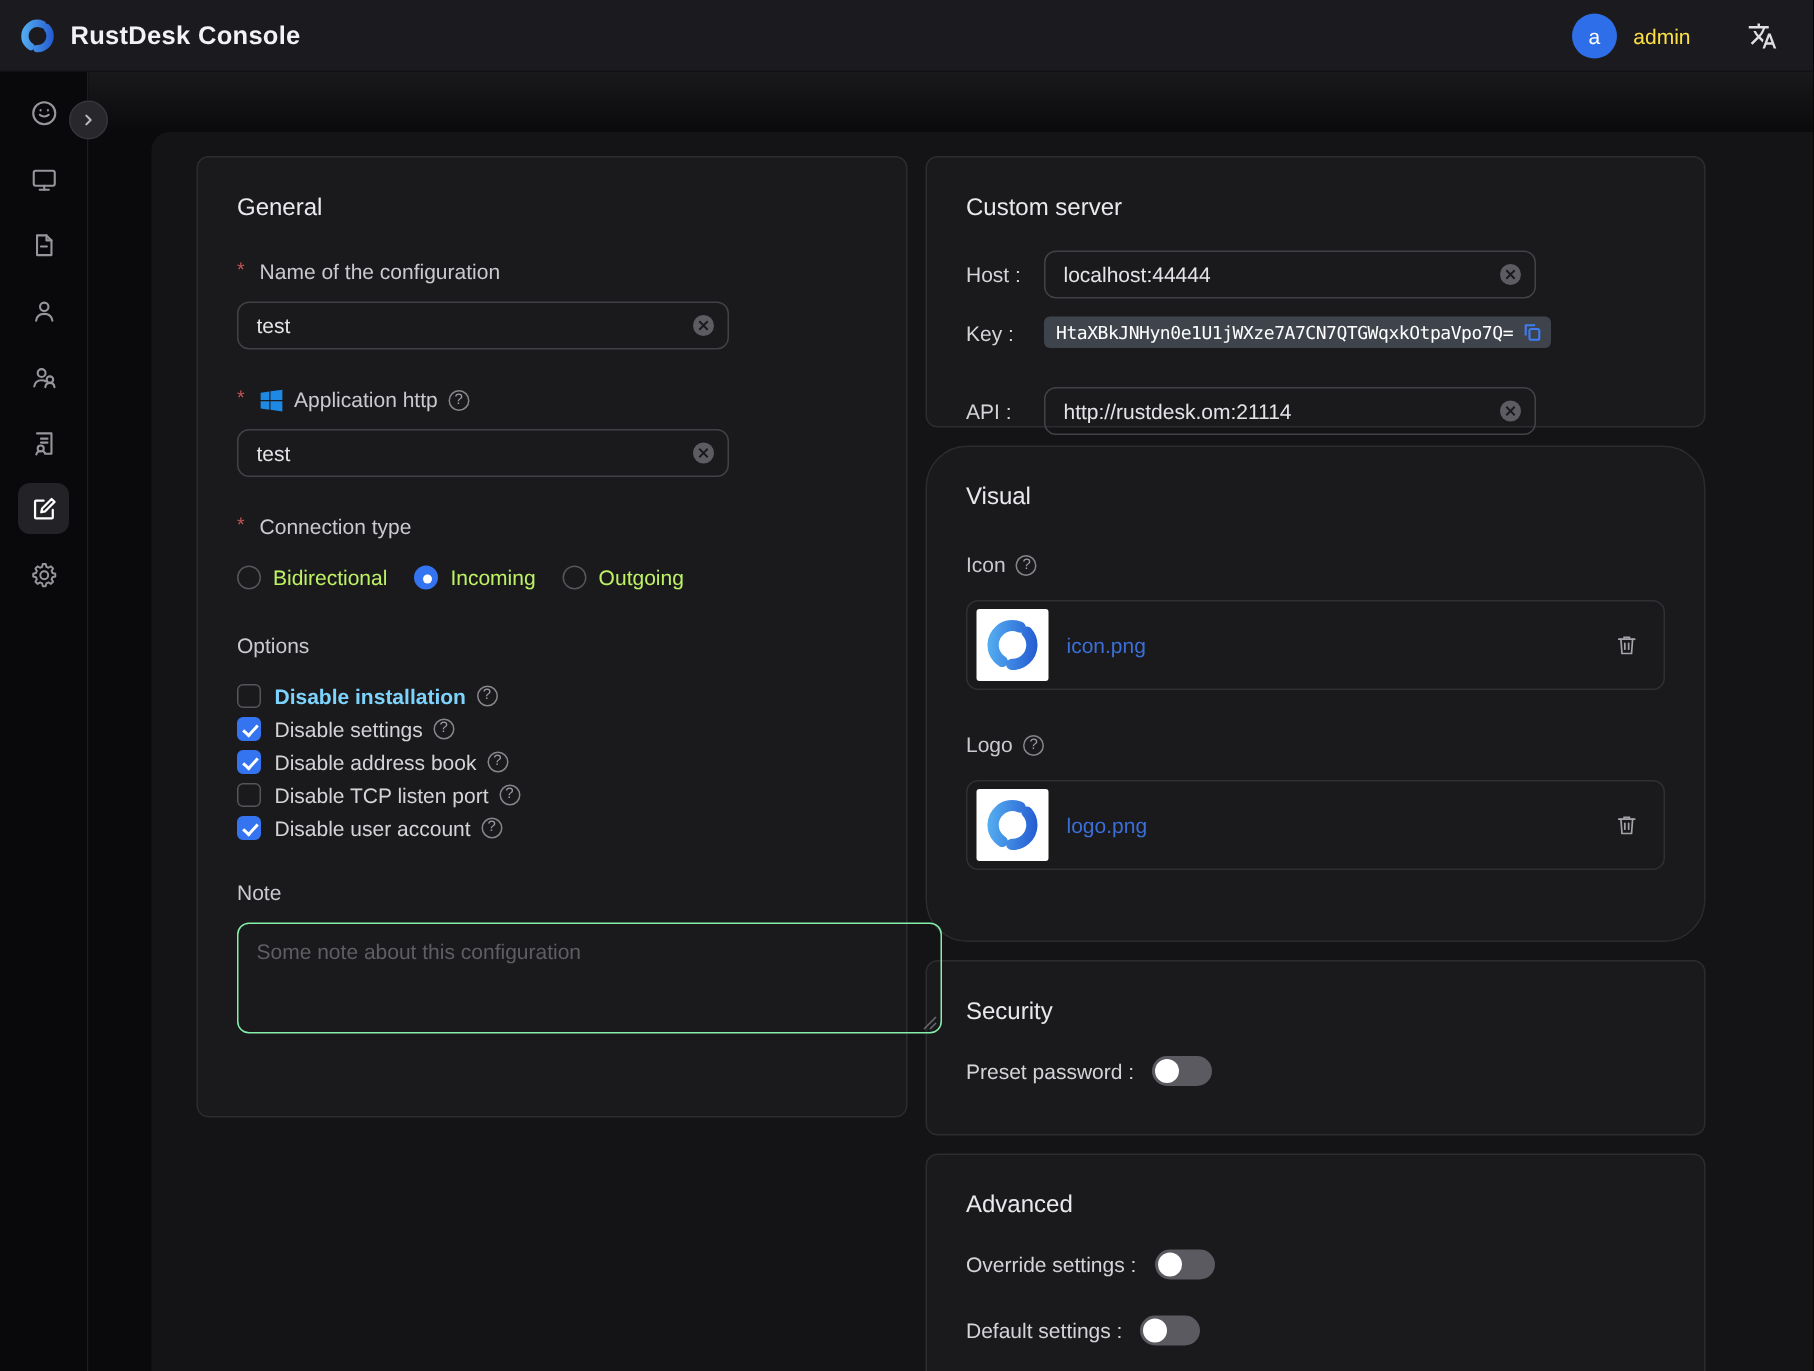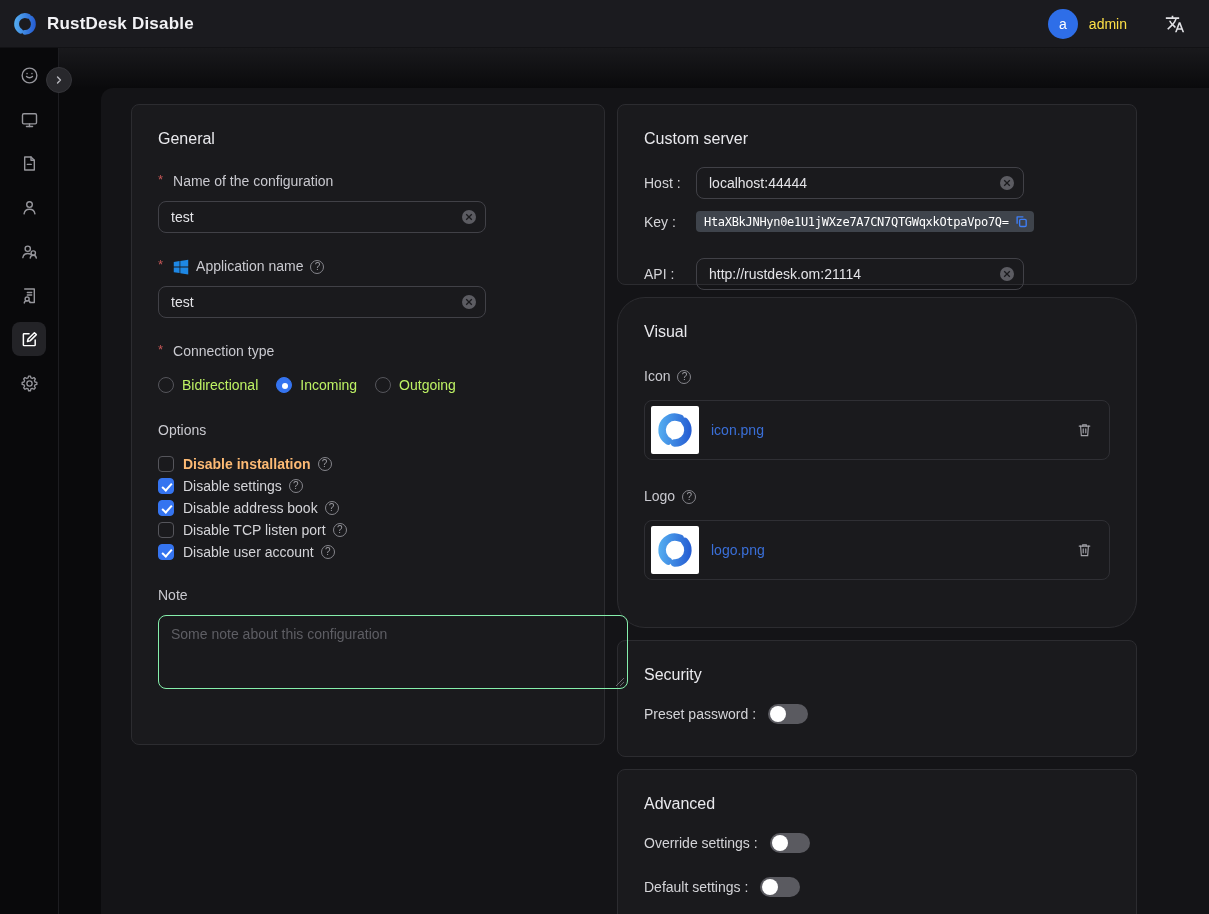--- a/index.html
+++ b/index.html
@@ -60,21 +60,21 @@
   .radio.checked { background:#3574f0; border-color:#3574f0; }
   .radio.checked::after { content:""; position:absolute; left:5px; top:5px; width:6px; height:6px; border-radius:50%; background:#fff; }
 
   
   .options-label { margin-top:28px; }
   .check-list { margin-top:16px; display:flex; flex-direction:column; gap:6px; }
   .check-item { display:flex; align-items:center; gap:9px; cursor:pointer; color:#d4d4d8; line-height:16px; }
   .checkbox { width:16px; height:16px; border-radius:4px; border:1px solid #55555b; position:relative; flex:0 0 16px; }
   .checkbox.checked { background:#3574f0; border-color:#3574f0; }
   .checkbox.checked::after { content:""; position:absolute; left:5px; top:1.5px; width:4px; height:8px; border:solid #fff; border-width:0 2px 2px 0; transform:rotate(42deg); }
-  .check-item .lbl.bold { font-weight:700; color:#fdba74; }
+  .check-item .lbl.bold { font-weight:700; color:#7dd3fc; }
   .check-item .help-icon { margin-left:-2px; }
 
   
   .note-label { margin-top:26px; }
   .note-wrap { position:relative; margin-top:10px; width:470px; }
   .note-area { width:100%; height:74px; background:transparent; border:1px solid #86efac; border-radius:8px; resize:none; color:#e4e4e8; font-family:"Liberation Sans", sans-serif; font-size:14px; padding:10px 12px; outline:none; }
   .note-area::placeholder { color:#5e5e64; }
   .resize-handle { position:absolute; right:3px; bottom:5px; width:10px; height:10px; pointer-events:none; color:#6a6a70; }
 
   
@@ -120,21 +120,21 @@
   </defs>
 </svg>
 
 <div class="page">
 
   <header class="topbar">
     <div class="brand">
       <svg class="brand-logo" viewBox="0 0 48 48">
           <use href="#rustdesk-ring"></use>
         </svg>
-      <span class="brand-title">RustDesk Disable</span>
+      <span class="brand-title">RustDesk Console</span>
     </div>
     <div class="topbar-right">
       <span class="avatar">a</span>
       <span class="user-name">admin</span>
       <button class="translate-btn">
         <svg viewBox="0 0 24 24" fill="currentColor">
           <path d="M12.87 15.07l-2.54-2.51.03-.03A17.52 17.52 0 0 0 14.07 6H17V4h-7V2H8v2H1v2h11.17C11.5 7.92 10.44 9.75 9 11.35 8.07 10.32 7.3 9.19 6.69 8h-2c.73 1.63 1.73 3.17 2.98 4.56l-5.09 5.02L4 19l5-5 3.11 3.11.76-2.04zM18.5 10h-2L12 22h2l1.12-3h4.75L21 22h2l-4.5-12zm-2.62 7l1.62-4.33L19.12 17h-3.24z"></path>
         </svg>
       </button>
     </div>
@@ -225,21 +225,21 @@
                 <svg viewBox="0 0 10 10" stroke-width="1.6">
                     <path d="M1.5 1.5l7 7M8.5 1.5l-7 7"></path>
                   </svg>
               </button>
             </div>
 
             <div class="field-label req">
               <svg class="win-icon" viewBox="0 0 21 21" fill="#1e88e5">
                 <path d="M1 3.8L8.6 2.7v7.3H1zM9.6 2.5L20 1v9H9.6zM1 11.2h7.6v7.3L1 17.4zM9.6 11.2H20v9l-10.4-1.5z"></path>
               </svg>
-              <span>Application name</span>
+              <span>Application http</span>
               <span class="help-icon">?</span>
             </div>
             <div class="input-wrap">
               <input class="text-input" type="text" value="test" style="">
               <button class="clear-btn">
                 <svg viewBox="0 0 10 10" stroke-width="1.6">
                     <path d="M1.5 1.5l7 7M8.5 1.5l-7 7"></path>
                   </svg>
               </button>
             </div>

